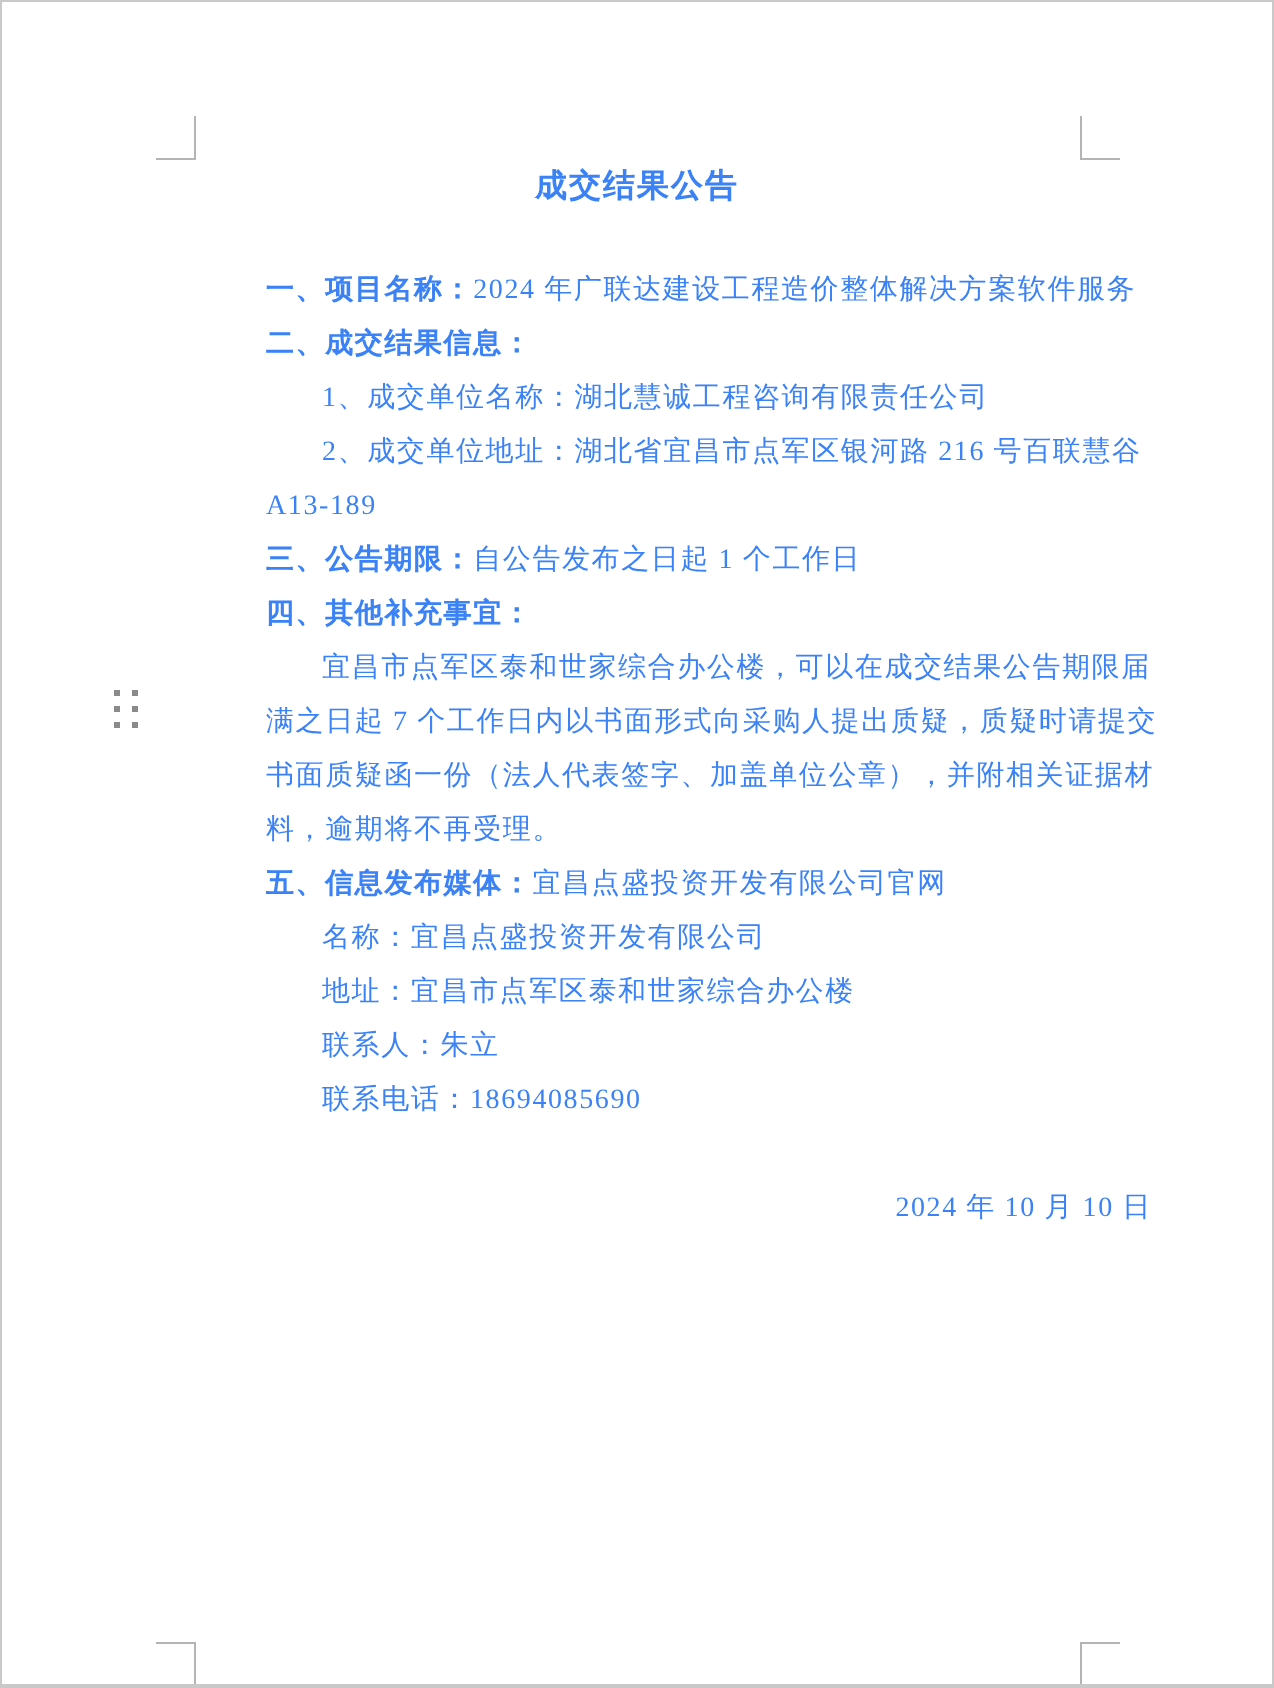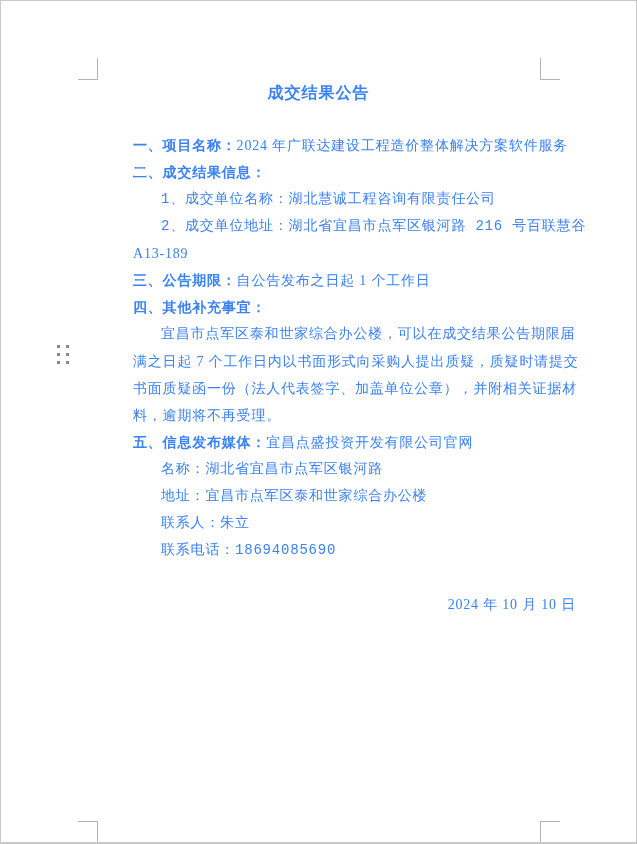--- a/index.html
+++ b/index.html
@@ -66,21 +66,21 @@
     font-size: 14px;
     letter-spacing: 0.8px;
     margin-left: 35px;
   }
   .line {
     line-height: 27px;
     min-height: 27px;
     white-space: nowrap;
   }
   .line .line-bold { font-weight: bold; }
-  .line.indent-1 { padding-left: 28px; font-family: Liberation Mono, monospace; }
+  .line.indent-1 { padding-left: 28px; }
   .line.align-right { text-align: right; }
 </style>
 </head>
 <body>
 
 <div class="page">
 
   <div class="mark tl"></div>
   <div class="mark tr"></div>
   <div class="mark bl"></div>
@@ -129,21 +129,21 @@
       <div class="line indent-0">
         <span class="line-bold"></span><span class="line-text">书面质疑函一份（法人代表签字、加盖单位公章），并附相关证据材</span>
       </div>
       <div class="line indent-0">
         <span class="line-bold"></span><span class="line-text">料，逾期将不再受理。</span>
       </div>
       <div class="line indent-0">
         <span class="line-bold">五、信息发布媒体：</span><span class="line-text">宜昌点盛投资开发有限公司官网</span>
       </div>
       <div class="line indent-1">
-        <span class="line-bold"></span><span class="line-text">名称：湖北省宜昌市点军区银河路</span>
+        <span class="line-bold"></span><span class="line-text">名称：宜昌点盛投资开发有限公司</span>
       </div>
       <div class="line indent-1">
         <span class="line-bold"></span><span class="line-text">地址：宜昌市点军区泰和世家综合办公楼</span>
       </div>
       <div class="line indent-1">
         <span class="line-bold"></span><span class="line-text">联系人：朱立</span>
       </div>
       <div class="line indent-1">
         <span class="line-bold"></span><span class="line-text">联系电话：18694085690</span>
       </div>

